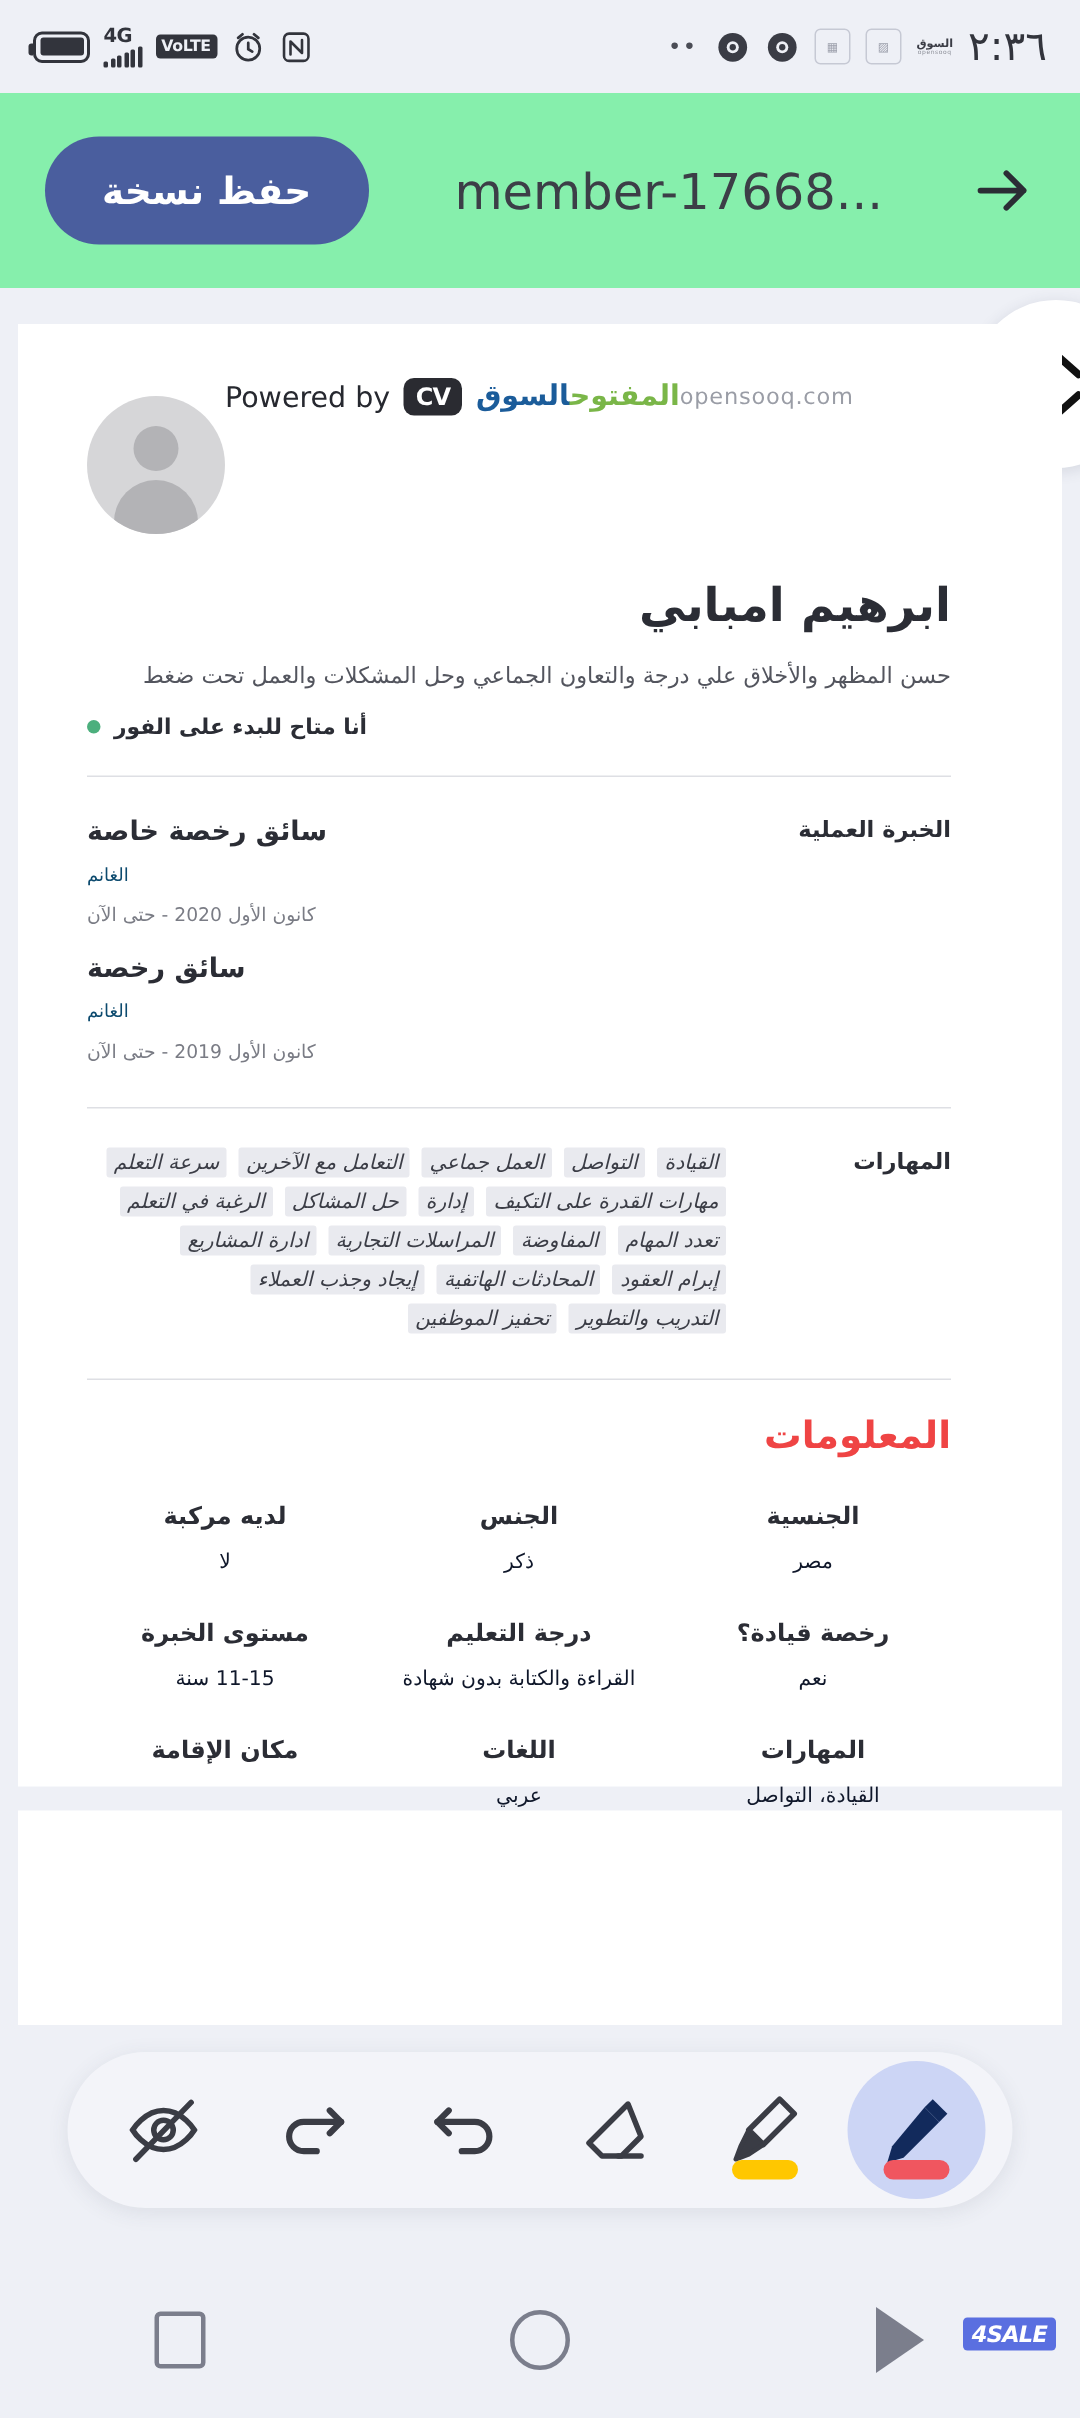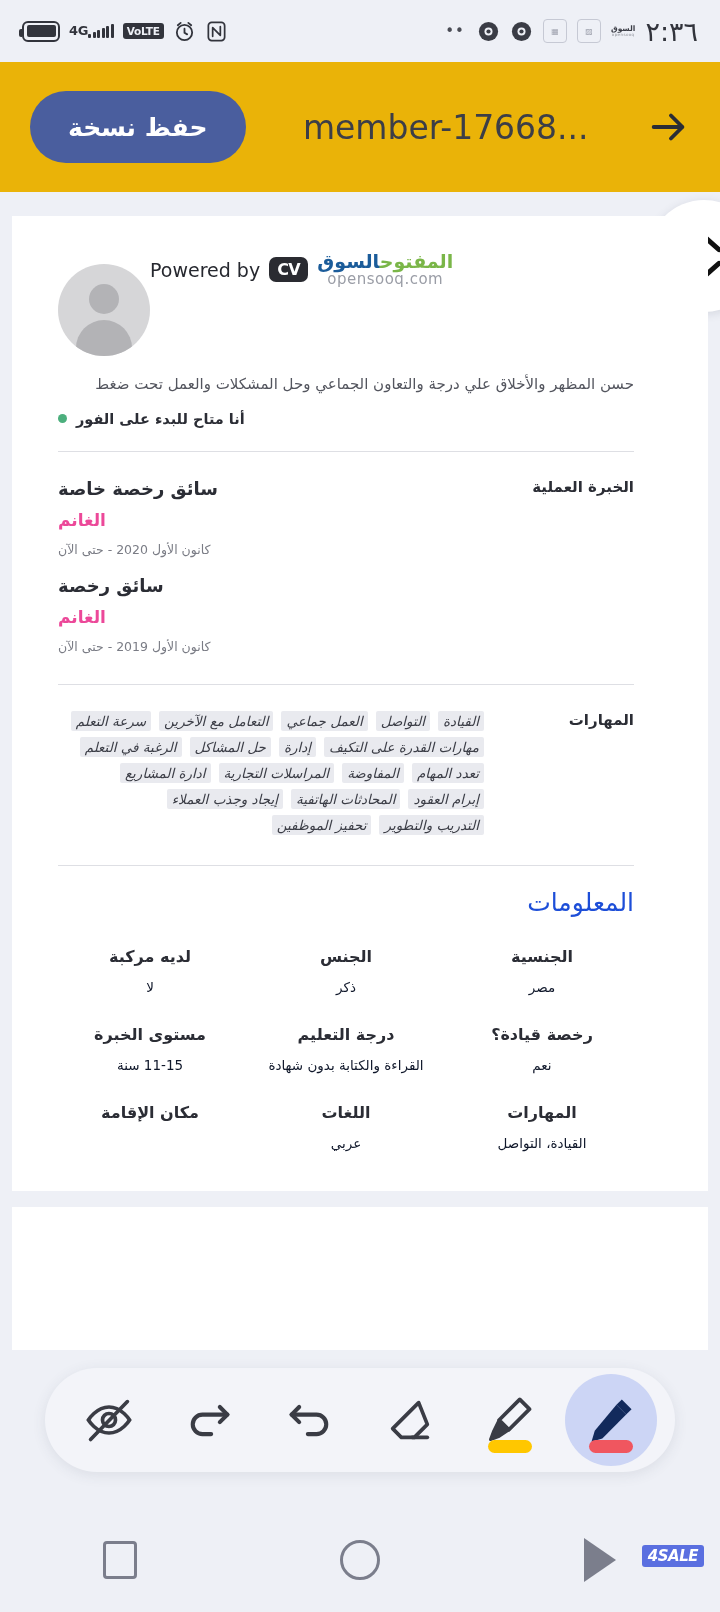--- a/index.html
+++ b/index.html
@@ -21,21 +21,21 @@
   .sb-right { display: flex; align-items: center; gap: 10px; }
   .batt {
     width: 38px; height: 21px; border: 2.2px solid #32343c; border-radius: 6px;
     position: relative; display: flex; align-items: center; padding: 2.5px;
   }
   .batt::before {
     content: ""; position: absolute; left: -5px; top: 6px; width: 3px; height: 8px;
     background: #32343c; border-radius: 2px 0 0 2px;
   }
   .batt i { display: block; width: 100%; height: 100%; background: #32343c; border-radius: 2px; }
-  .sig { display: flex; flex-direction: row; align-items: flex-start; line-height: 1; }
+  .sig { display: flex; flex-direction: column; align-items: flex-start; line-height: 1; }
   .sig b { font-size: 13px; font-weight: 700; letter-spacing: -0.3px; }
   .bars { display: flex; align-items: flex-end; gap: 1.5px; height: 14px; }
   .bars span { width: 3px; background: #32343c; border-radius: 1px; }
   .bars span:nth-child(1){height:4px}.bars span:nth-child(2){height:6px}
   .bars span:nth-child(3){height:8px}.bars span:nth-child(4){height:10px}
   .bars span:nth-child(5){height:12px}.bars span:nth-child(6){height:14px}
   .volte {
     font-size: 10.5px; font-weight: 700; color: #eef0f6; background: #32343c;
     padding: 2px 4px; border-radius: 3px; letter-spacing: -0.2px;
   }
@@ -48,21 +48,21 @@
   }
   .osq-mini { display: flex; flex-direction: column; align-items: center; line-height: 1; }
   .osq-mini u { text-decoration: none; font-size: 7.5px; color: #3b3d46; font-weight: 700; }
   .osq-mini s { text-decoration: none; font-size: 4px; color: #8d9099; letter-spacing: .4px; }
   .clock { font-size: 27px; color: #32343c; letter-spacing: 0.5px; }
 
   
   .appbar {
     position: absolute; top: 62px; left: 0; width: 720px; height: 130px;
     display: flex; align-items: center; justify-content: space-between;
-    padding: 0 28px 0 30px; background: #eab308;
+    padding: 0 28px 0 30px; background: #86efac;
   }
   .save-btn {
     background: #4a5e9e; color: #fff; border: none; border-radius: 36px;
     height: 72px; padding: 0 38px; font-size: 25px; font-weight: 600;
     font-family: "DejaVu Sans", sans-serif; cursor: pointer;
   }
   .doc-title {
     flex: 1; text-align: center; font-size: 33px; color: #3c3e47;
     white-space: nowrap; overflow: hidden; margin: 14px 10px;
   }
@@ -106,21 +106,21 @@
   .cv-head-right { order: 1; text-align: left; flex: 1; }
   .powered {
     display: flex; align-items: center; justify-content: flex-start;
     direction: ltr; gap: 9px;
   }
   .powered .pw-txt { font-size: 19px; color: #26282f; }
   .cv-badge {
     background: #2a2b31; color: #fff; border-radius: 7px; padding: 3px 8px;
     font-size: 16px; font-weight: 700; letter-spacing: -0.5px;
   }
-  .osq-logo { display: flex; flex-direction: column; align-items: center; line-height: 1.05; }
+  .osq-logo { display: flex; align-items: center; line-height: 1.05; }
   .osq-logo .l1 { font-size: 19px; font-weight: 700; }
   .osq-logo .l1 .g { color: #7ab648; }
   .osq-logo .l1 .b { color: #1b5c9a; }
   .osq-logo .l2 { font-size: 15px; color: #9a9da6; letter-spacing: .5px; text-align: right; }
   .cv-name {
     margin-top: 30px; font-size: 31px; font-weight: 700; color: #2b2d35;
     text-align: right; direction: rtl;
   }
   .cv-sub {
     margin-top: 17px; font-size: 15px; color: #53555e; text-align: right;
@@ -132,31 +132,31 @@
   }
   .avail .dot { width: 9px; height: 9px; border-radius: 50%; background: #4caf7d; }
 
   .hr { height: 1px; background: #dedfe4; margin: 24px 0 0 0; }
 
   .sec { display: flex; direction: rtl; padding: 26px 0 6px 0; }
   .sec-title { width: 150px; flex: 0 0 150px; font-size: 15px; font-weight: 700; color: #2b2d35; }
   .sec-body { flex: 1; text-align: left; direction: rtl; }
 
   .job-title { font-size: 18px; font-weight: 700; color: #2b2d35; text-align: left; }
-  .job-company { font-size: 17px; color: #ec4899; text-align: left; margin-top: 11px; font-weight: bold; }
+  .job-company { font-size: 12px; color: #0c4a6e; text-align: left; margin-top: 11px; }
   .job-date { font-size: 12.5px; color: #7a7c85; text-align: left; margin-top: 12px; }
   .job + .job { margin-top: 18px; }
 
   .skills { display: flex; flex-wrap: wrap; gap: 6px 8px; justify-content: flex-start; direction: rtl; }
   .skill {
     background: #e9eaef; color: #3b3d46; font-size: 13.5px;
     padding: 2px 5px; border-radius: 2px; white-space: nowrap; font-style: italic;
   }
 
-  .info-head { direction: rtl; text-align: right; font-size: 25px; font-weight: 400; color: #1d4ed8; padding-top: 22px; }
+  .info-head { direction: rtl; text-align: right; font-size: 25px; font-weight: 700; color: #ef4444; padding-top: 22px; }
   .info-grid {
     direction: rtl; display: grid; grid-template-columns: repeat(3, 1fr);
     row-gap: 30px; column-gap: 12px; padding-top: 30px;
   }
   .info-cell { text-align: center; }
   .info-lab { font-size: 16px; font-weight: 700; color: #2b2d35; }
   .info-val { font-size: 13.5px; color: #0f172a; margin-top: 13px; }
 
   .page2-txt { direction: rtl; text-align: center; font-size: 14px; color: #5f616a; padding-top: 218px; }
 
@@ -285,20 +285,21 @@
               <span class="osq-logo">
                 <span class="l1">
                   <span class="g">المفتوح</span><span class="b">السوق</span>
                 </span>
                 <span class="l2">opensooq.com</span>
               </span>
             </div>
           </div>
         </div>
 
+        <div class="cv-name">ابرهيم امبابي</div>
         <div class="cv-sub">حسن المظهر والأخلاق علي درجة والتعاون الجماعي وحل المشكلات والعمل تحت ضغط</div>
         <div class="avail">
           <span>أنا متاح للبدء على الفور</span>
           <span class="dot"></span>
         </div>
 
         <div class="hr"></div>
 
         <div class="sec">
           <div class="sec-title">الخبرة العملية</div>

